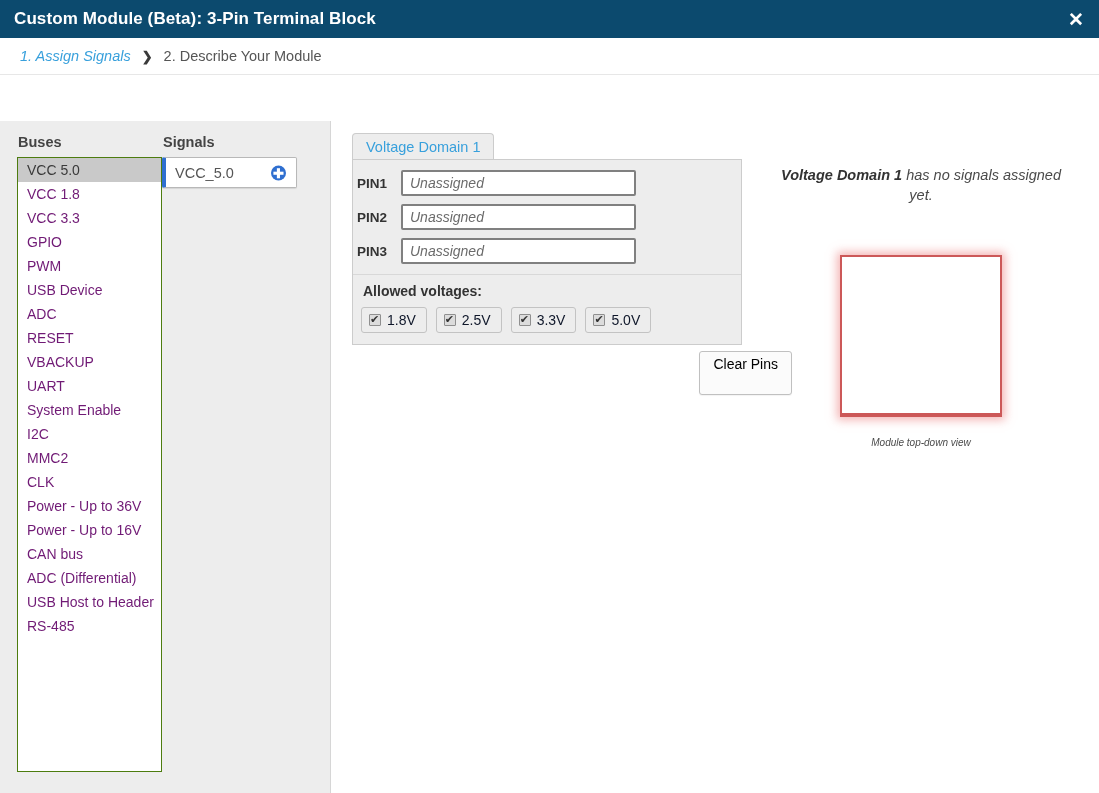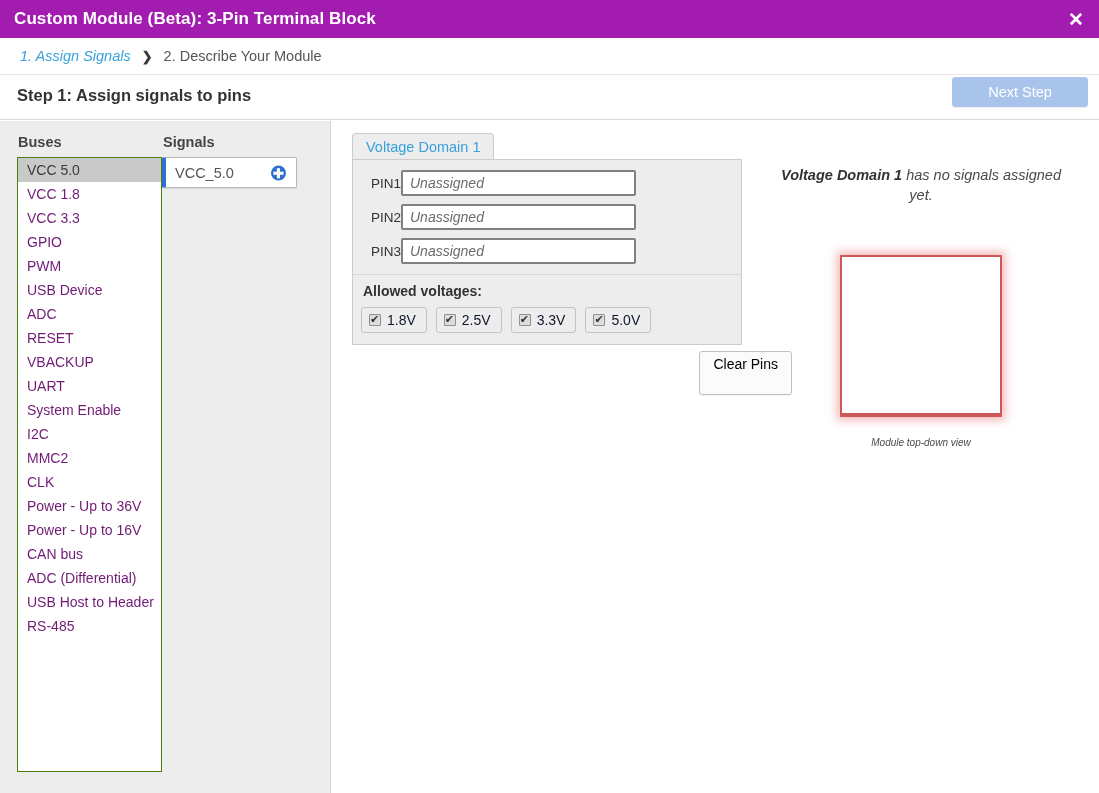--- a/index.html
+++ b/index.html
@@ -9,21 +9,21 @@
     background: #ffffff;
     font-family: "Liberation Sans", sans-serif;
     overflow: hidden;
   }
 
   #app { position: relative; width: 1099px; height: 793px; background:#ffffff; }
 
   
   .titlebar {
     position: absolute; left:0; top:0; width:1099px; height:38px;
-    background:#a21caf;
+    background:#0c4a6e;
     display:flex; align-items:center;
   }
   .titlebar-text {
     margin-left:14px; color:#ffffff;
     font-size:17px; font-weight:bold; letter-spacing:.1px;
   }
   .titlebar-close {
     position:absolute; right:10px; top:0; height:38px;
     display:flex; align-items:center; justify-content:center;
     width:26px; color:#ffffff; font-size:19px; font-weight:bold;
@@ -117,22 +117,22 @@
   .vd-body {
     position:relative;
     background:#ededed; border:1px solid #cccccc;
     border-top:1px solid #cccccc;
     margin-top:-1px;
   }
   .pin-rows { padding:10px 0 8px 0; }
   .pin-row { display:flex; align-items:center; margin:0 0 8px 0; padding-left:4px; }
   .pin-row:last-child { margin-bottom:2px; }
   .pin-label {
-    width:44px; font-size:13.5px; font-weight:normal; color:#333333;
-    text-align:right; padding-left:0;
+    width:44px; font-size:13.5px; font-weight:bold; color:#333333;
+    text-align:left; padding-left:0;
   }
   .pin-input {
     width:235px; height:26px;
     background:#ffffff;
     border:2px solid #808080; border-radius:2px;
     font-family:"Liberation Sans", sans-serif;
     font-size:14px; color:#6b6b6b;
     padding:0 7px;
     outline:none;
   }
@@ -198,24 +198,20 @@
     <span class="titlebar-text">Custom Module (Beta): 3-Pin Terminal Block</span>
     <span class="titlebar-close">✕</span>
   </div>
 
   <div class="breadcrumb">
     <span class="crumb-active">1. Assign Signals</span>
     <span class="crumb-sep">❯</span>
     <span class="crumb-next">2. Describe Your Module</span>
   </div>
 
-  <div class="stepbar">
-    <div class="step-title">Step 1: Assign signals to pins</div>
-    <div class="next-step-btn">Next Step</div>
-  </div>
 
   <div class="left-rail">
     <div class="col-heading" id="buses-heading">Buses</div>
     <div class="col-heading" id="signals-heading">Signals</div>
 
     <div class="bus-list" id="bus-list">
         <div class="bus-item selected">VCC 5.0</div>
         <div class="bus-item">VCC 1.8</div>
         <div class="bus-item">VCC 3.3</div>
         <div class="bus-item">GPIO</div>

